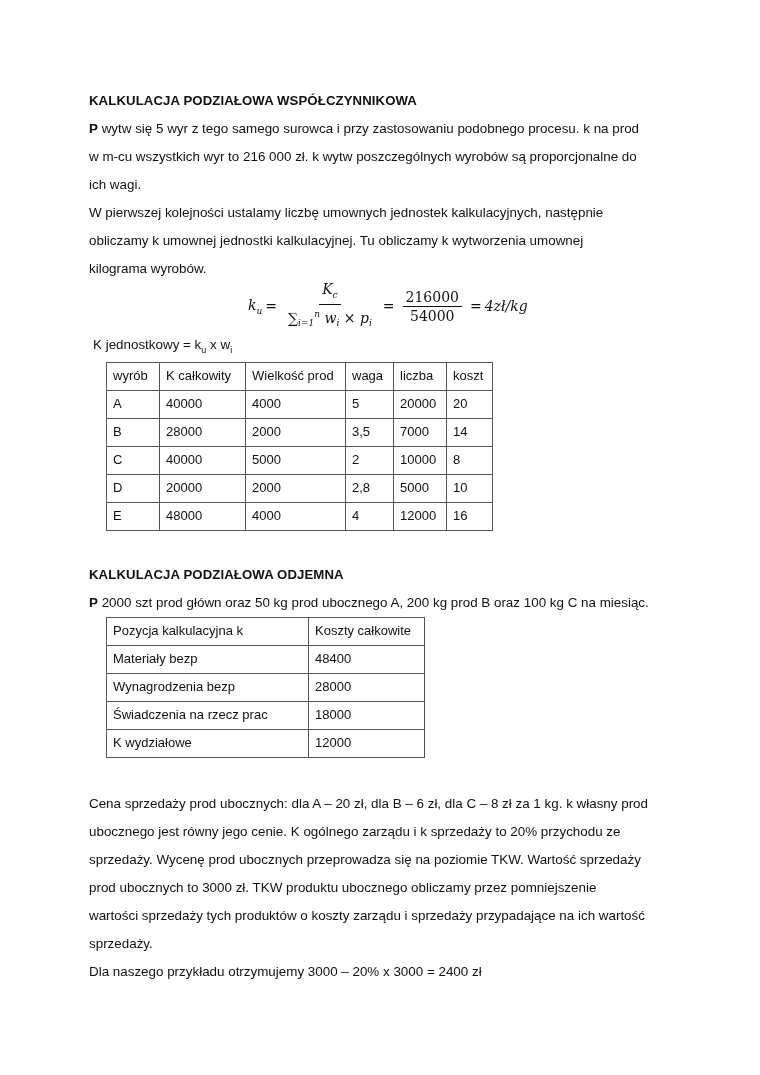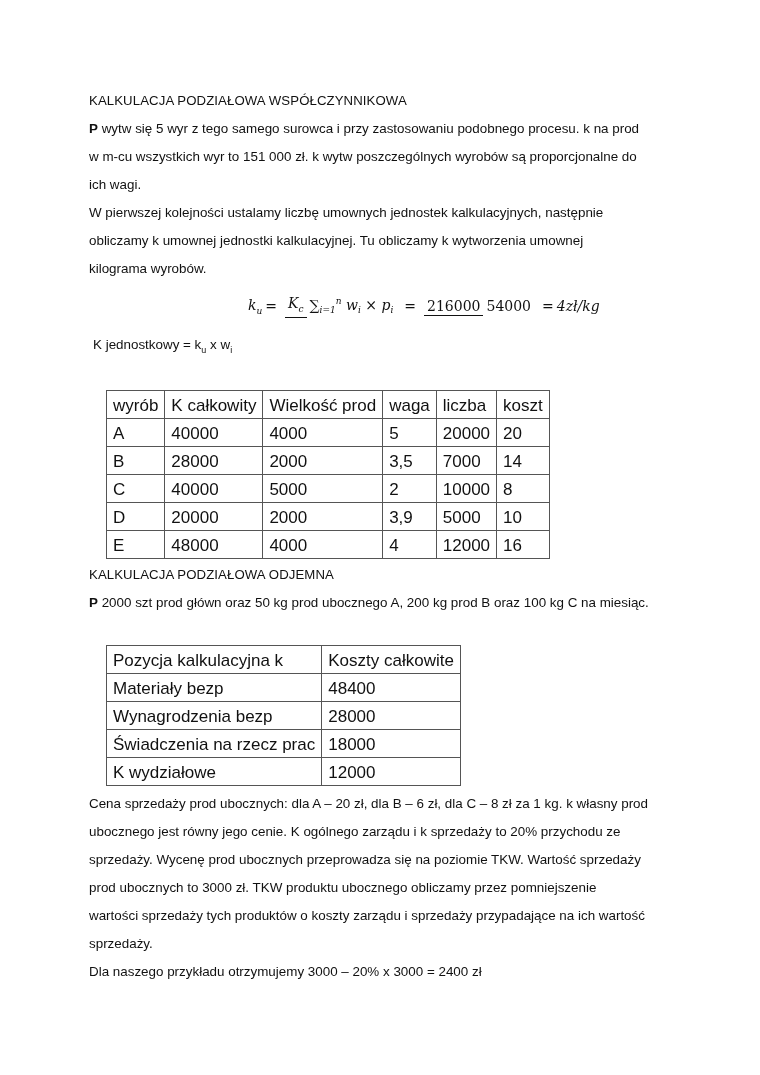--- a/index.html
+++ b/index.html
@@ -3,44 +3,44 @@
   <meta charset="utf-8">
   <style>
     html, body { margin: 0; padding: 0; background: #ffffff; }
     body {
       width: 760px; height: 1075px; position: relative; overflow: hidden;
       font-family: "Liberation Sans", "DejaVu Sans", sans-serif;
       color: #111; font-size: 13.4px;
     }
     .line { position: absolute; left: 89px; white-space: nowrap; line-height: 18px; }
     .bold { font-weight: bold; }
-    .heading { font-weight: normal; font-size: 13.2px; letter-spacing: 0.1px; }
+    .heading { font-weight: bold; font-size: 13.2px; letter-spacing: 0.1px; }
     .formula {
       position: absolute; left: 248px; top: 284px; height: 44px;
       display: flex; align-items: center; font-family: "DejaVu Serif", serif;
       font-size: 14px; font-style: italic; color: #111;
     }
-    .frac { display: inline-flex; flex-direction: row; align-items: center; margin: 4px 5px; }
+    .frac { display: inline-flex; flex-direction: column; align-items: center; margin: 4px 5px; }
     .frac .num { padding: 0 3px; border-bottom: 1px solid #111; line-height: 18px; }
     .frac .den { padding: 0 3px; line-height: 18px; }
     .upright { font-style: normal; }
     .eq { margin: 0 3px; font-style: normal; }
     sub, sup { font-size: 9px; }
-    table { position: absolute; border-collapse: collapse; font-size: 17px; margin-top: 28px; }
+    table { position: absolute; border-collapse: collapse; font-size: 13px; }
     td { border: 1px solid #555; padding: 0 6px; height: 28px; vertical-align: top; padding-top: 5px; box-sizing: border-box; white-space: nowrap; }
     #t1 { left: 106px; top: 362px; }
     #t2 { left: 106px; top: 617px; }
   </style>
 </head>
 <body>
 
 <div class="line heading" style="top:92px">KALKULACJA   PODZIAŁOWA WSPÓŁCZYNNIKOWA</div>
 
 <div class="line" style="top:120px"><span class="bold">P</span><span> wytw się 5 wyr z tego samego surowca i przy zastosowaniu podobnego procesu. k na prod</span></div>
-<div class="line" style="top:148px">w m-cu wszystkich wyr to 151 000 zł. k wytw poszczególnych wyrobów są proporcjonalne do</div>
+<div class="line" style="top:148px">w m-cu wszystkich wyr to 216 000 zł. k wytw poszczególnych wyrobów są proporcjonalne do</div>
 <div class="line" style="top:176px">ich wagi.</div>
 
 <div class="line" style="top:204px">W pierwszej kolejności ustalamy liczbę umownych jednostek kalkulacyjnych, następnie</div>
 <div class="line" style="top:232px">obliczamy k umownej jednostki kalkulacyjnej. Tu obliczamy k wytworzenia umownej</div>
 <div class="line" style="top:260px">kilograma wyrobów.</div>
 
 <div class="formula">
   <span><span>k</span><sub>u</sub></span>
   <span class="eq">=</span>
   <span class="frac">
@@ -89,21 +89,21 @@
         <td>40000</td>
         <td>5000</td>
         <td>2</td>
         <td>10000</td>
         <td>8</td>
   </tr>
   <tr>
     <td>D</td>
         <td>20000</td>
         <td>2000</td>
-        <td>3,9</td>
+        <td>2,8</td>
         <td>5000</td>
         <td>10</td>
   </tr>
   <tr>
     <td>E</td>
         <td>48000</td>
         <td>4000</td>
         <td>4</td>
         <td>12000</td>
         <td>16</td>

